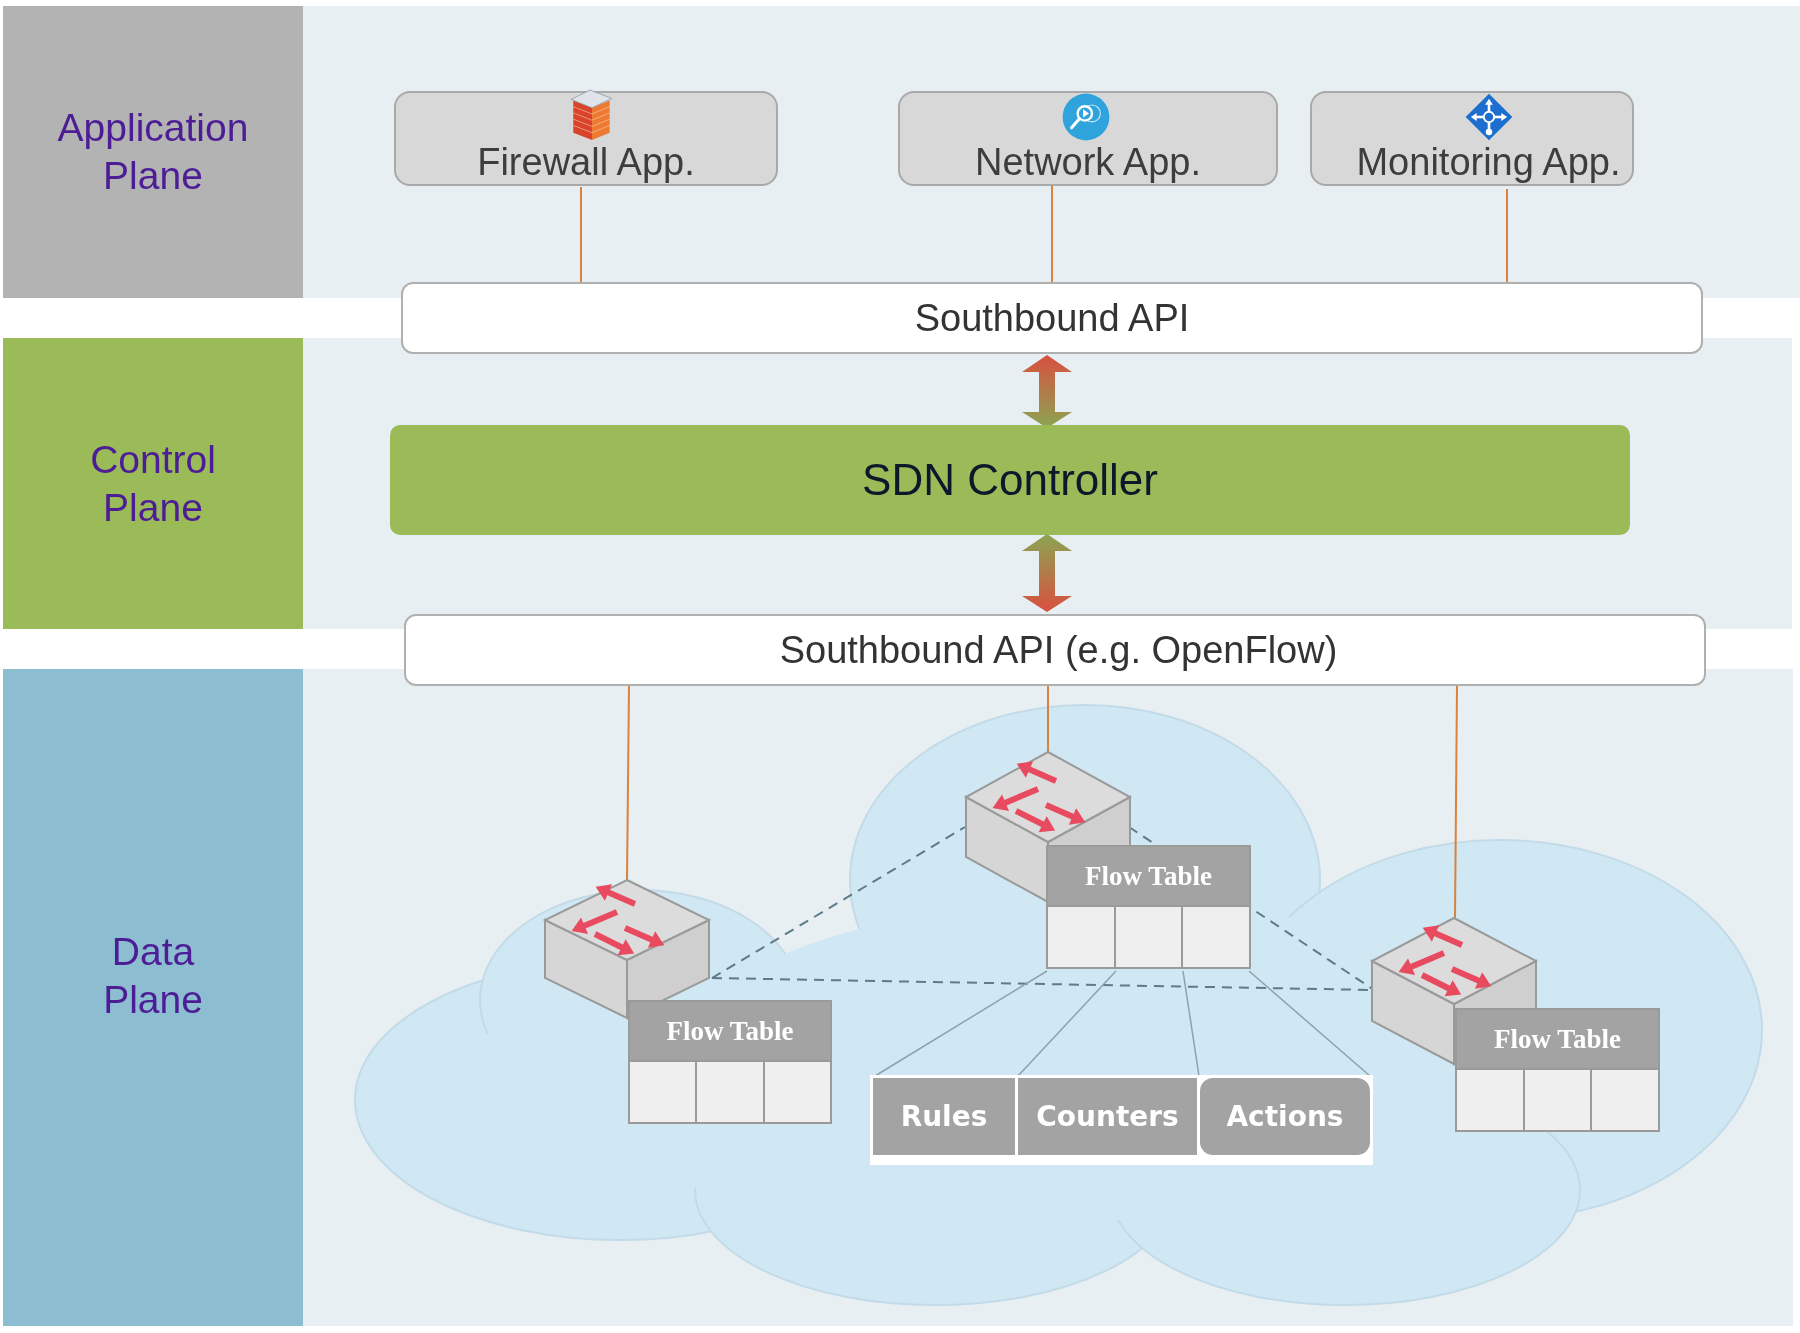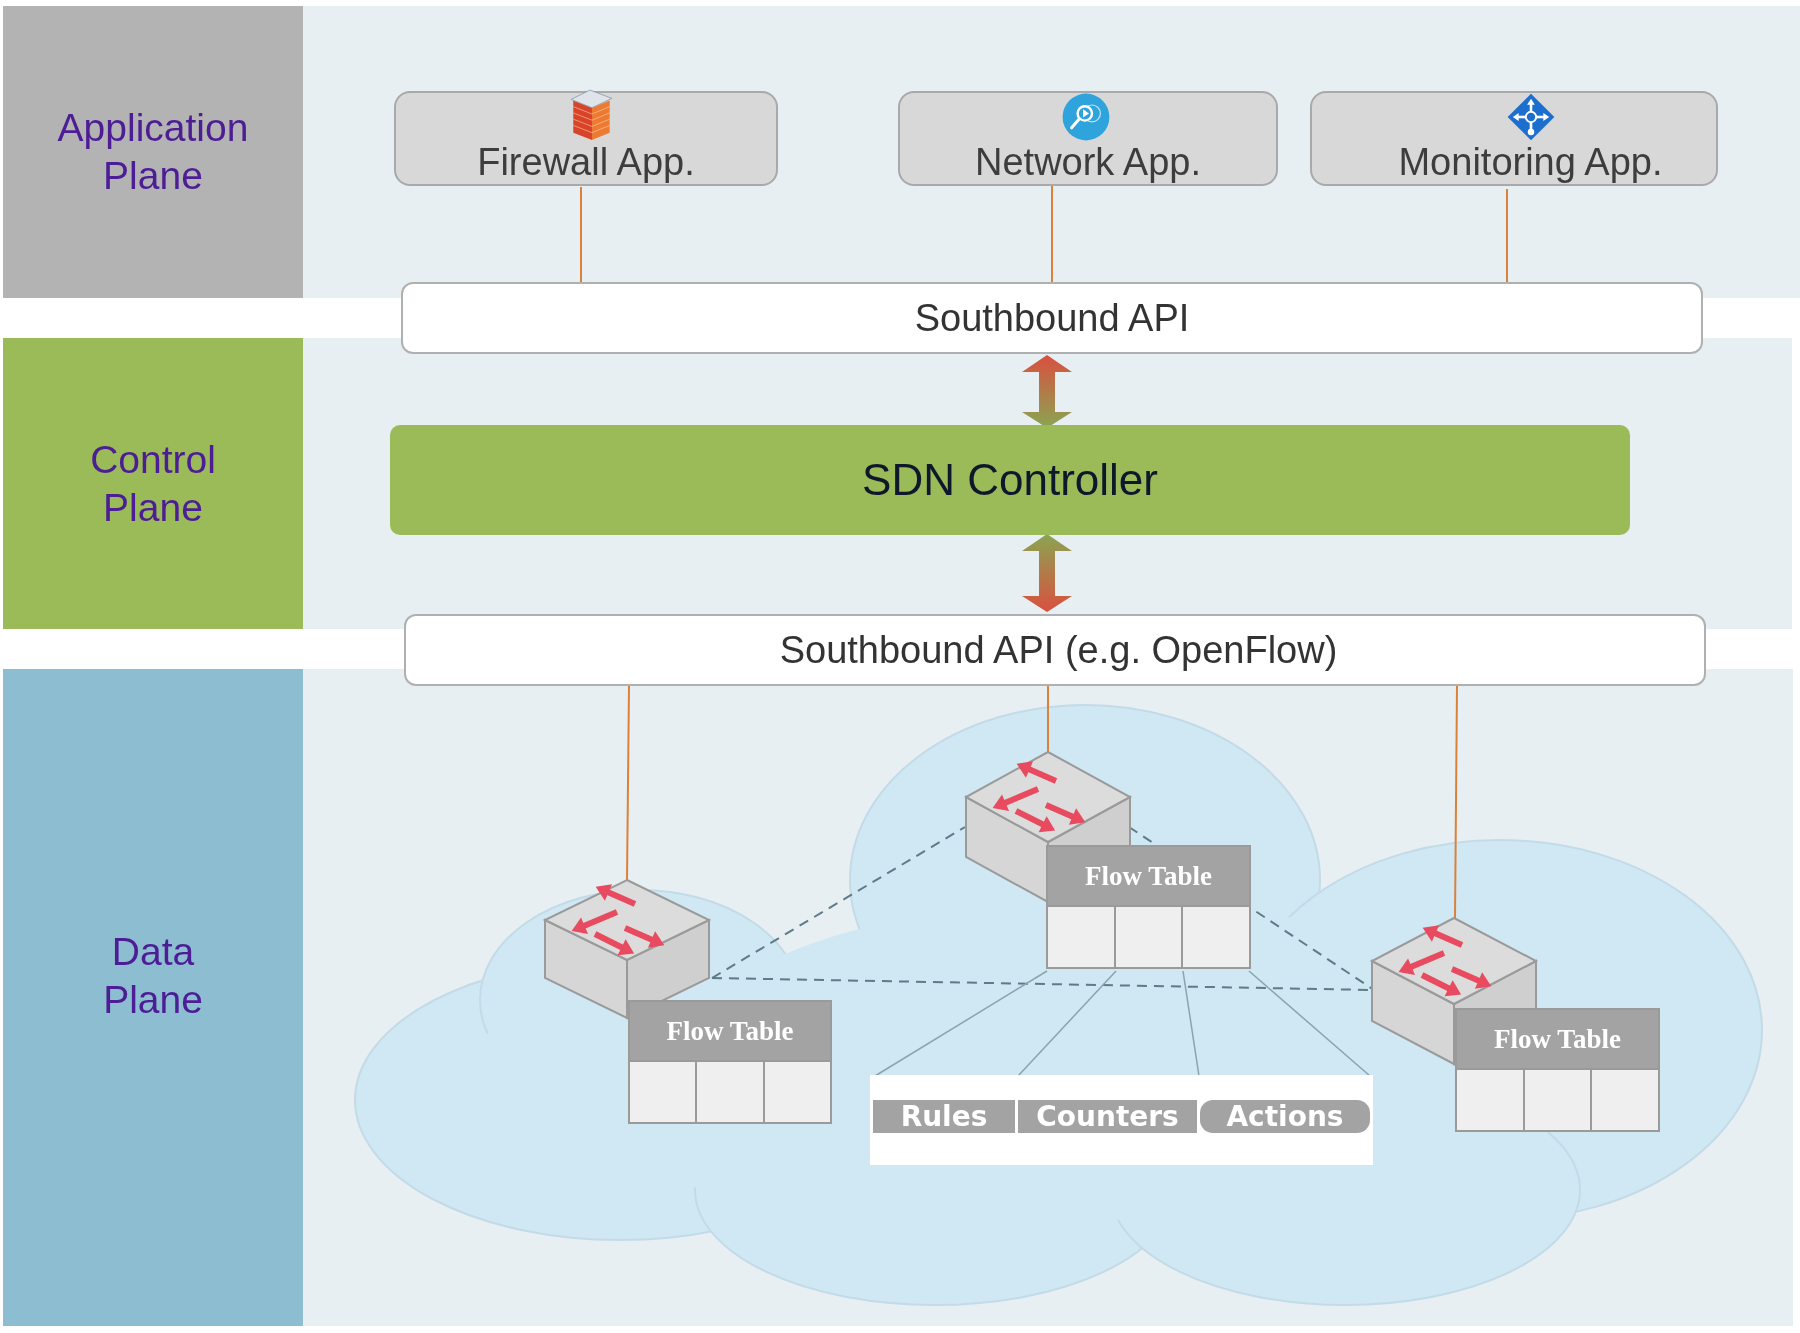--- a/index.html
+++ b/index.html
@@ -39,21 +39,21 @@
     font-family: Liberation Serif, serif; font-size: 27px;
     display: flex; align-items: center; justify-content: center;
     height: 62px; box-sizing: border-box; border: 2px solid #9a9a9a;
   }
   .flow-table .cells { display: flex; height: 62px; border: 2px solid #9a9a9a; border-top: none; box-sizing: border-box; }
   .flow-table .cell { flex: 1; background: #efefef; border-right: 2px solid #9a9a9a; }
   .flow-table .cell:last-child { border-right: none; }
   .entry-table {
     position: absolute; left: 870px; top: 1075px; width: 503px; height: 90px;
     background: #ffffff; box-sizing: border-box; padding: 3px 3px 10px 3px;
-    display: flex; gap: 3px; align-items: center;
+    display: flex; gap: 3px;
   }
   .entry-table .col {
     background: #a3a3a3; color: #fff; font-weight: bold;
     font-family: "DejaVu Sans", sans-serif; font-size: 28px;
     display: flex; align-items: center; justify-content: center;
   }
   svg { position: absolute; left: 0; top: 0; }
 </style>
 </head>
 <body>
@@ -190,21 +190,21 @@
   <svg width="80" height="80" style="position:relative; margin-left:12px; margin-right:16px;" viewBox="0 0 80 80">
     <circle cx="40" cy="40" r="39" fill="#2ea3dc"></circle>
     <circle cx="50" cy="34" r="14" fill="none" stroke="#bfe5f7" stroke-width="2"></circle>
     <circle cx="38" cy="34" r="12" fill="#2ea3dc" stroke="#ffffff" stroke-width="4"></circle>
     <polygon points="35,27 35,41 45,34" fill="#ffffff"></polygon>
     <line x1="29" y1="43" x2="16" y2="58" stroke="#ffffff" stroke-width="5" stroke-linecap="round"></line>
   </svg>
   <span class="label">Network App.</span>
 </div>
 
-<div class="app-box" style="left:1310px; width:408px;padding-left:33px;">
+<div class="app-box" style="left:1310px; width:324px;padding-left:33px;">
   <svg width="74" height="74" style="position:relative; margin-left:10px; margin-right:10px;" viewBox="0 0 74 74">
     <polygon points="37,1 73,37 37,73 1,37" fill="#1c6fcf"></polygon>
     <g stroke="#ffffff" stroke-width="4" fill="#ffffff">
       <line x1="37" y1="37" x2="37" y2="14"></line>
         <polygon points="37,9 31,18 43,18" stroke="none"></polygon>
       <line x1="37" y1="37" x2="14" y2="37"></line>
         <polygon points="9,37 18,31 18,43" stroke="none"></polygon>
       <line x1="37" y1="37" x2="60" y2="37"></line>
         <polygon points="65,37 56,31 56,43" stroke="none"></polygon>
       <line x1="37" y1="37" x2="37" y2="58"></line>

